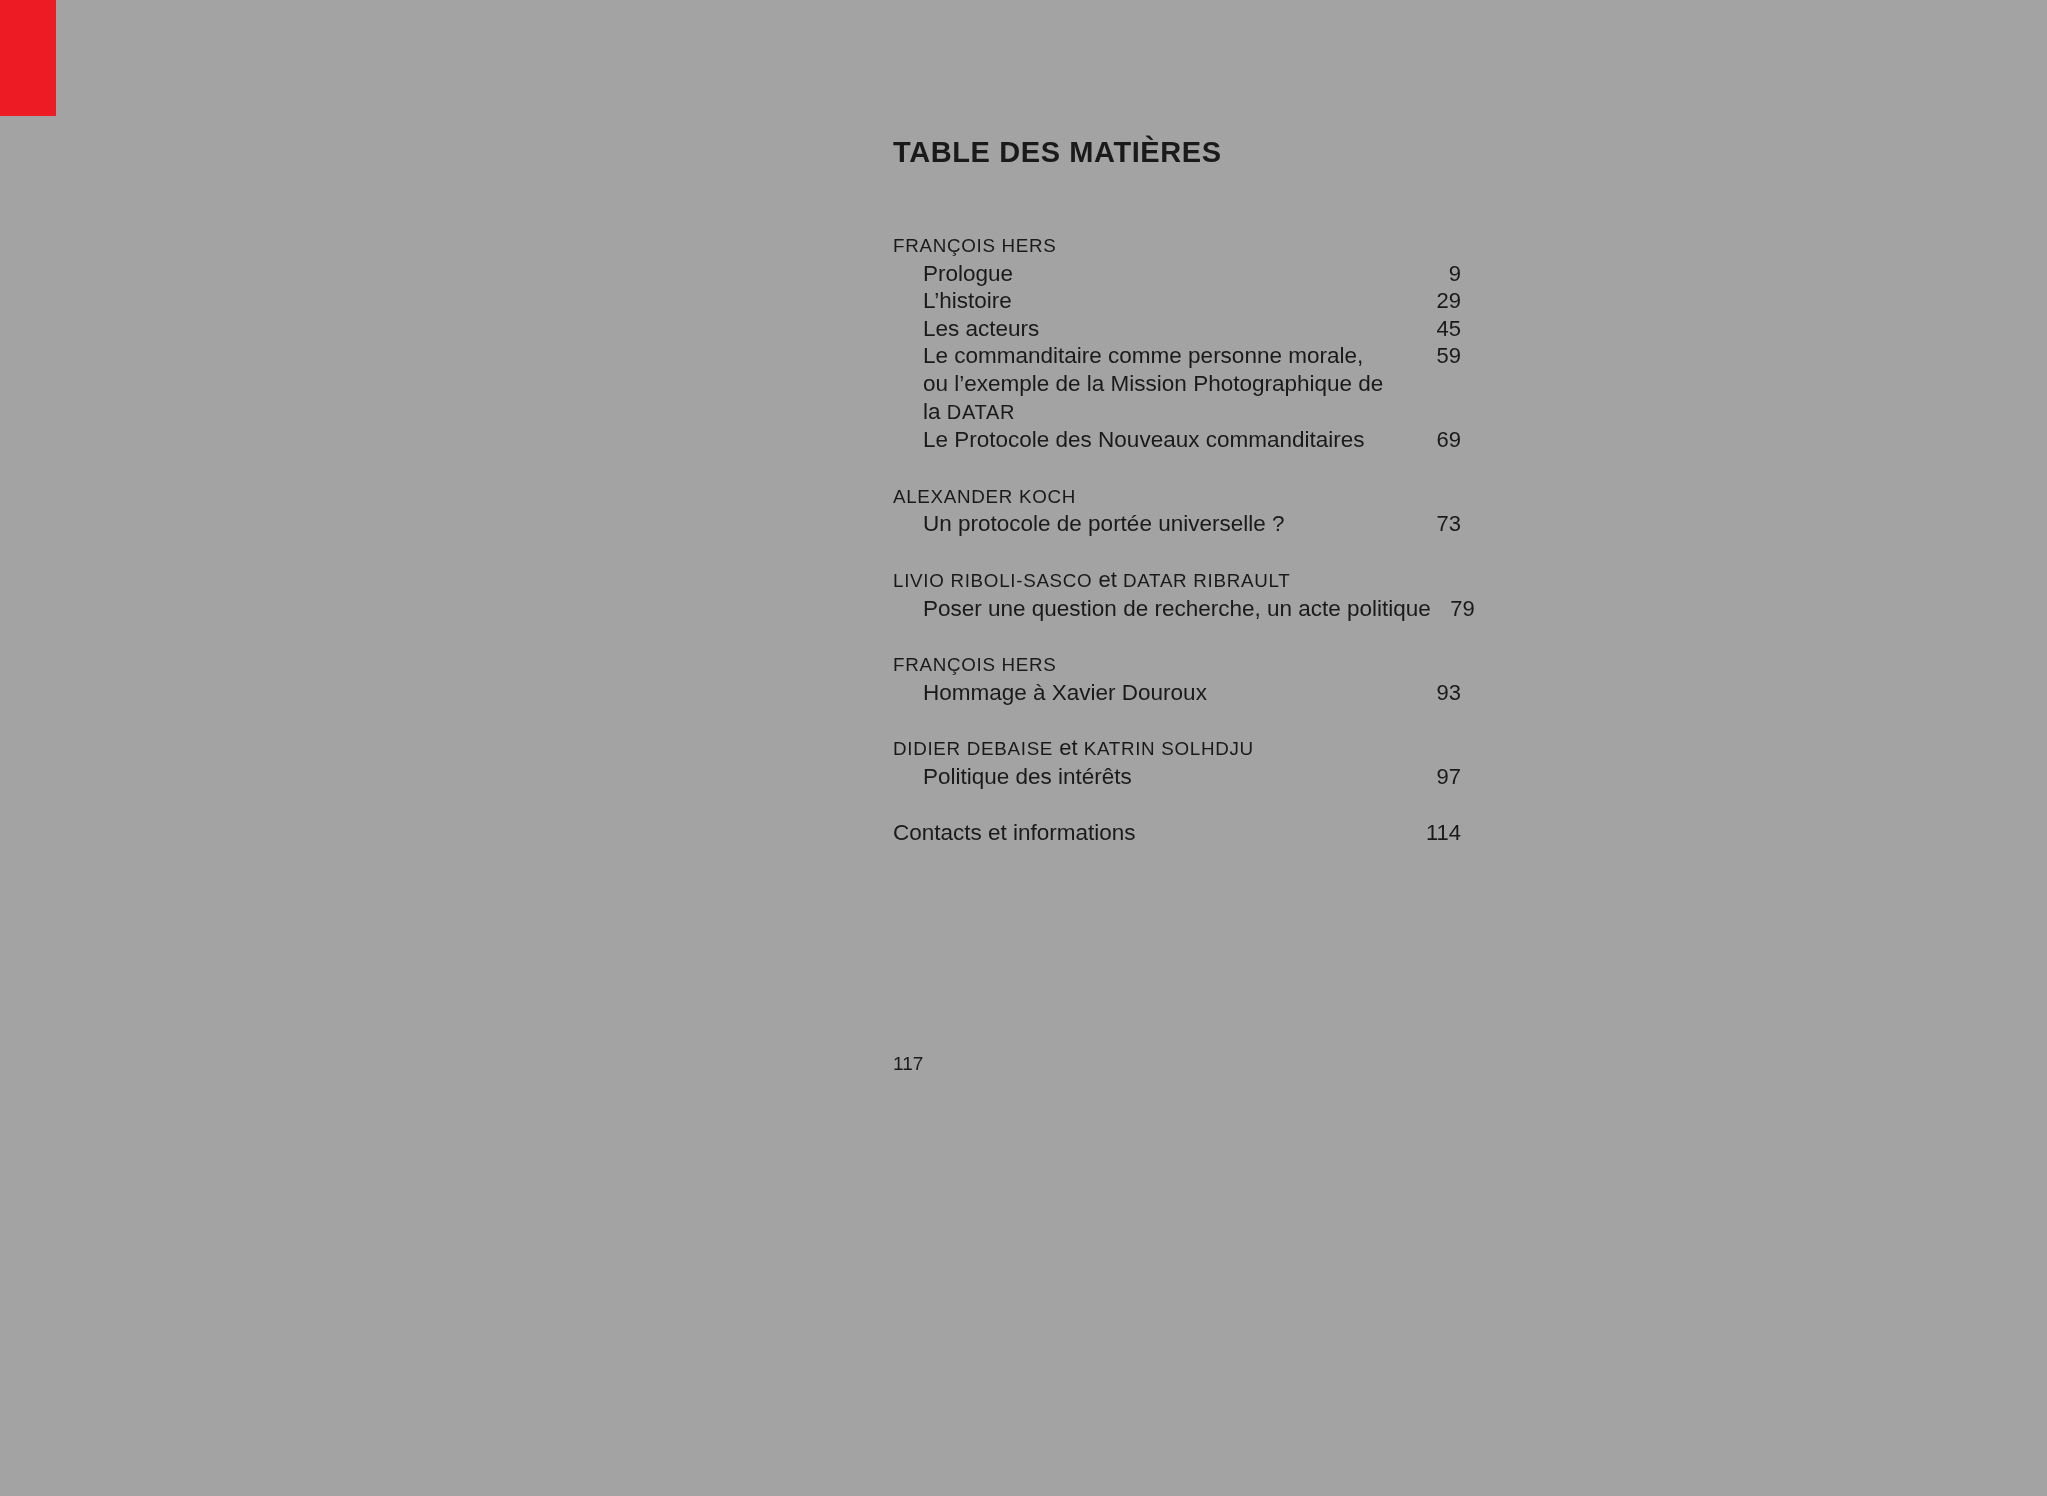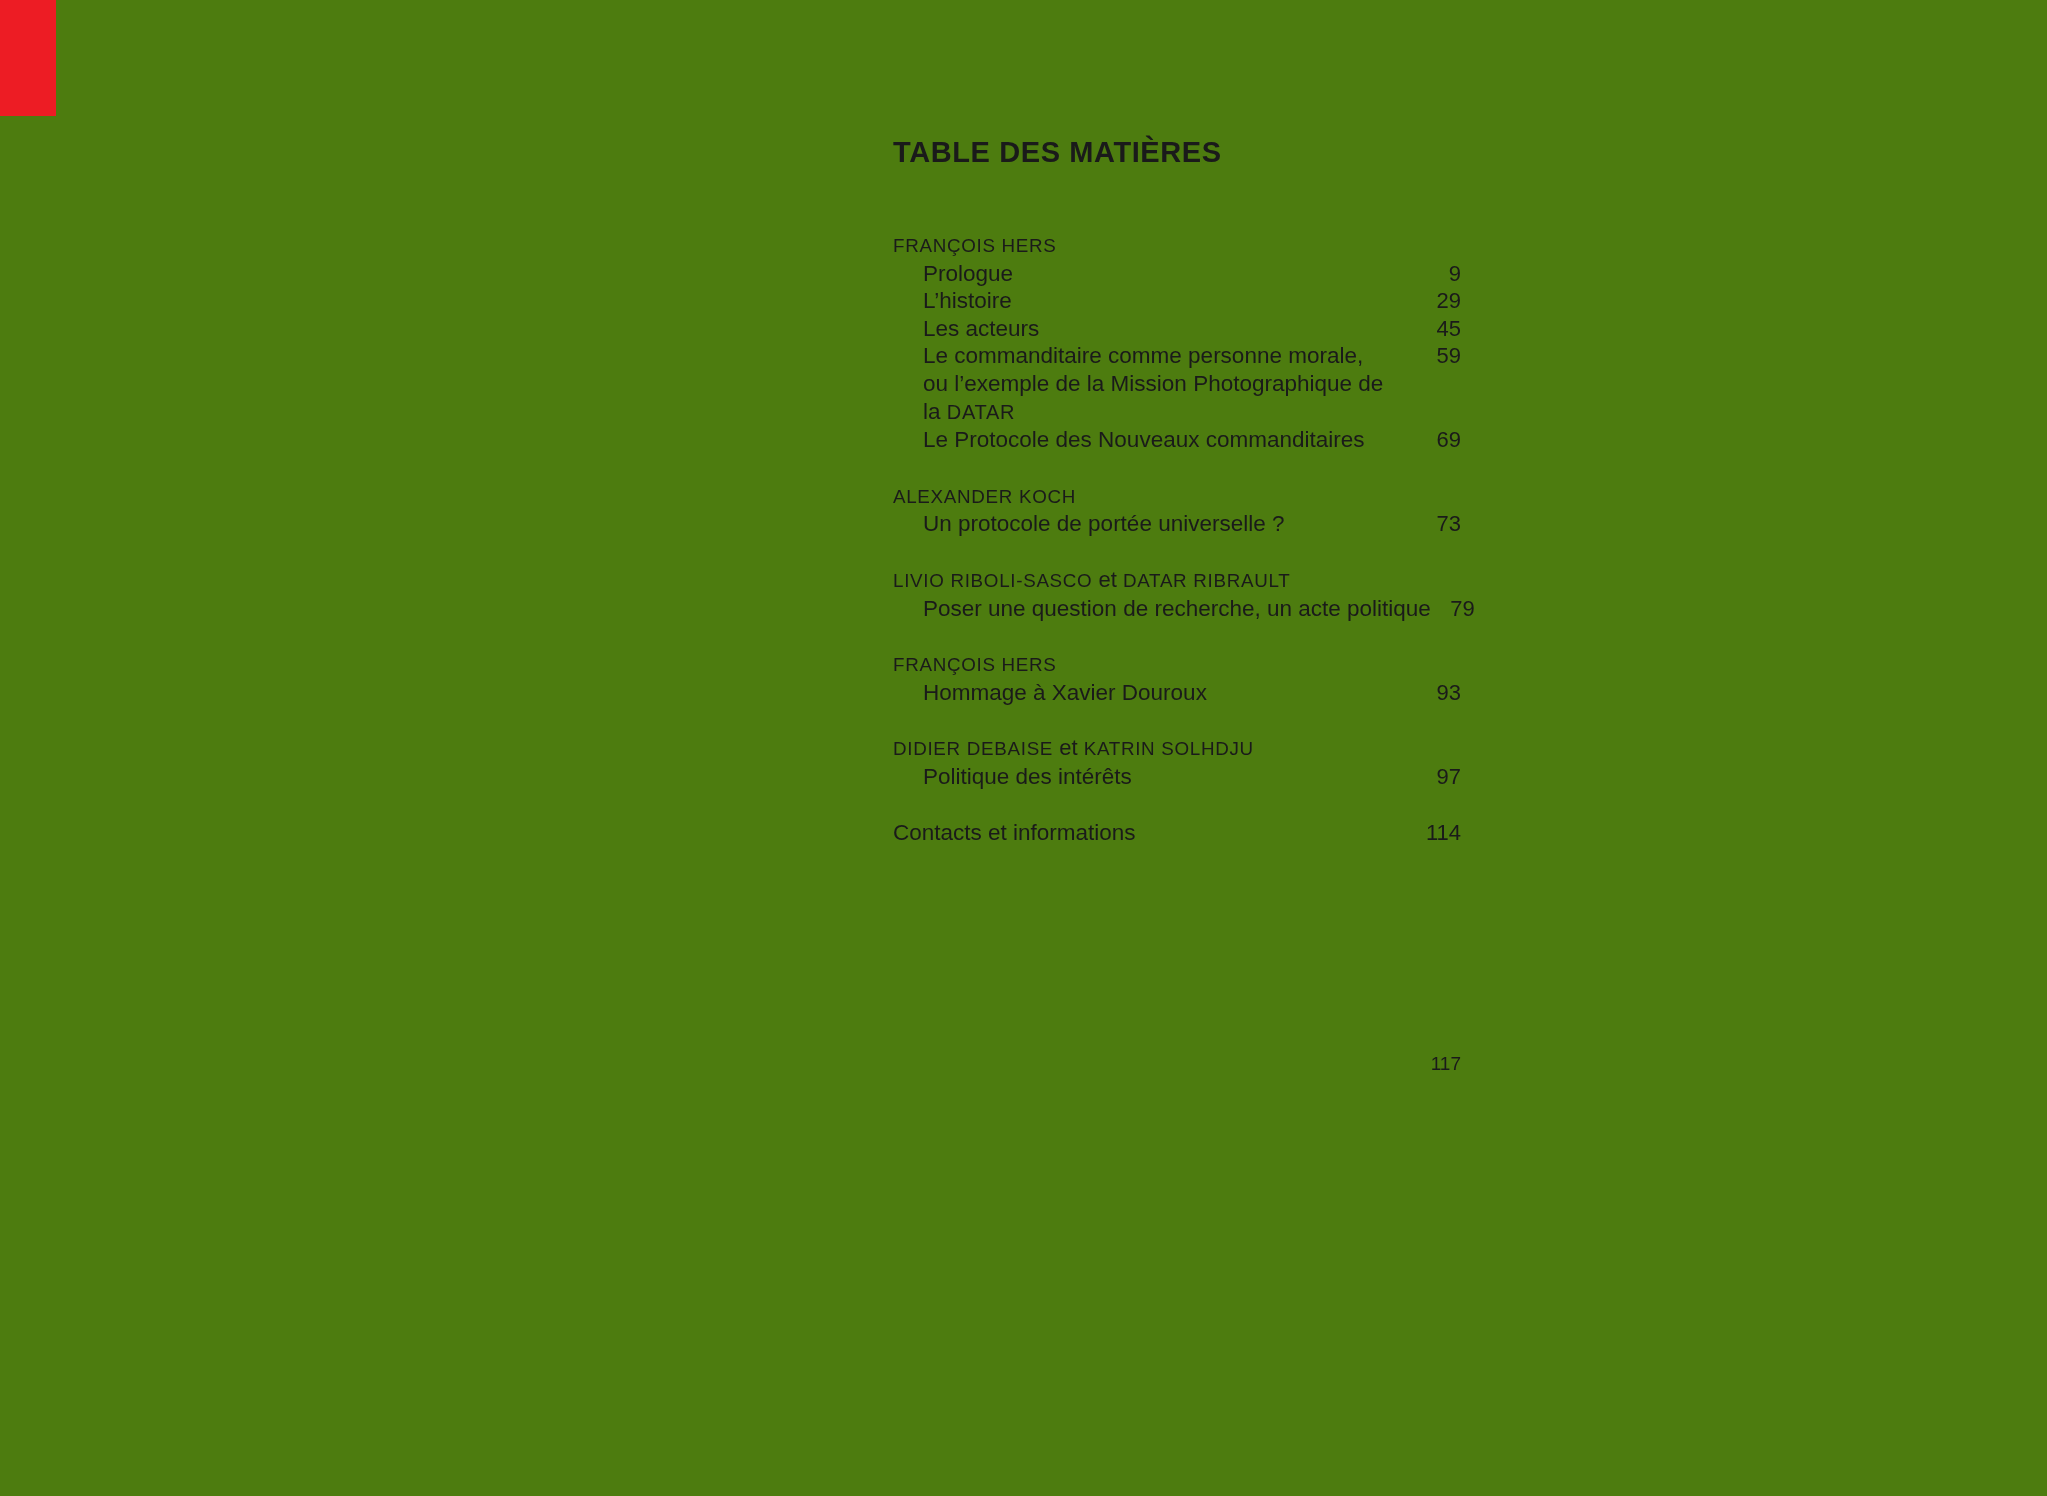--- a/index.html
+++ b/index.html
@@ -8,21 +8,21 @@
     width: 2047px;
     height: 1496px;
     position: relative;
     font-family: "Liberation Sans", "DejaVu Sans", sans-serif;
     color: #1a1a1a;
     overflow: hidden;
   }
   .page {
     position: absolute;
     inset: 0;
-    background: #4d7c0f;
+    background: #a3a3a3;
   }
   .red-mark {
     position: absolute;
     left: 0;
     top: 0;
     width: 56px;
     height: 116px;
     background: #ed1c24;
   }
   .content {
@@ -80,21 +80,21 @@
     align-items: flex-end;
     line-height: 27.6px;
     font-size: 22.5px;
   }
   .closing-title { flex: 1; white-space: nowrap; }
   .footer-page-number {
     position: absolute;
     left: 893px;
     top: 1053px;
     width: 568px;
-    text-align: right;
+    text-align: left;
     font-size: 19px;
     color: #1a1a1a;
   }
 </style>
 </head>
 <body>
 
 <div class="page">
 
   <div class="red-mark"></div>

